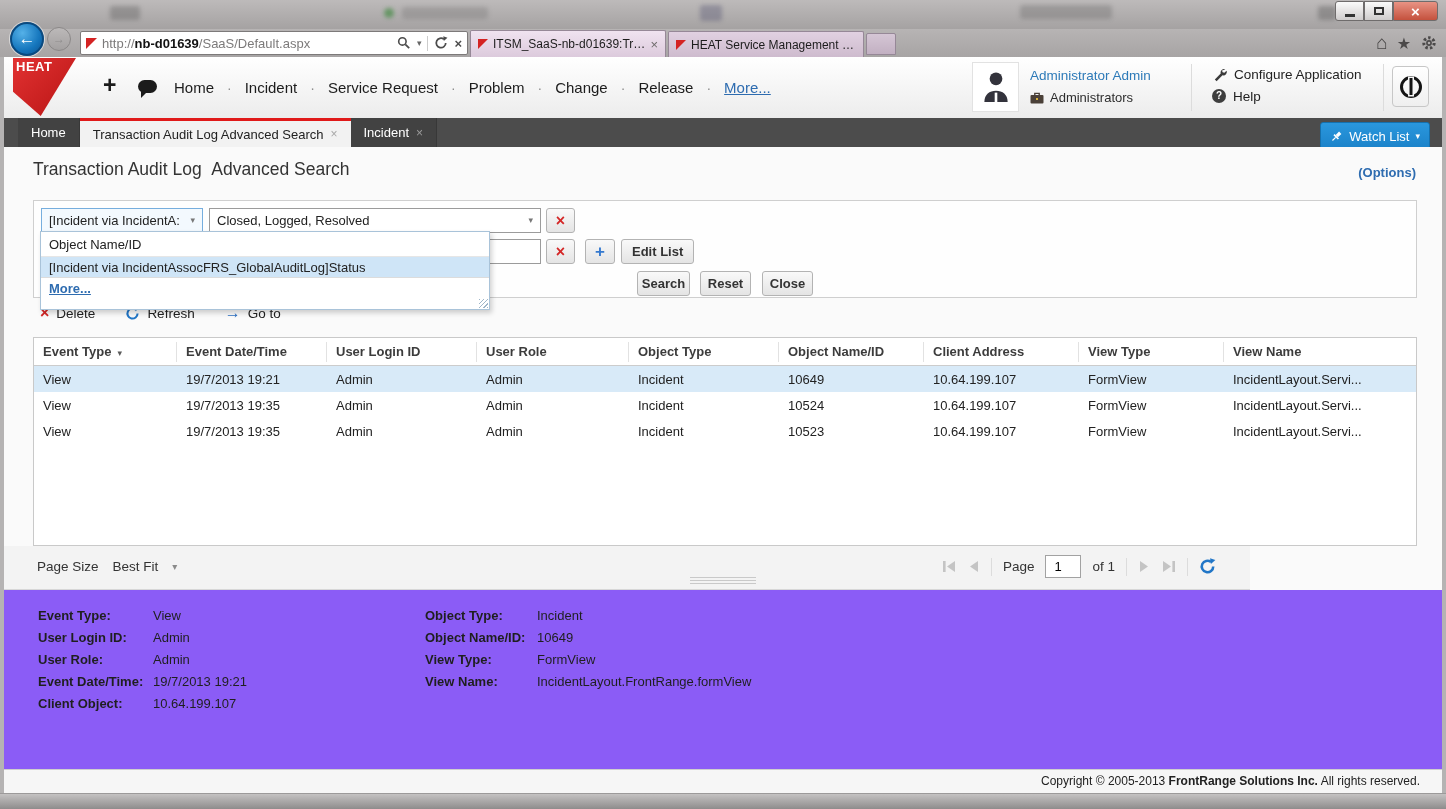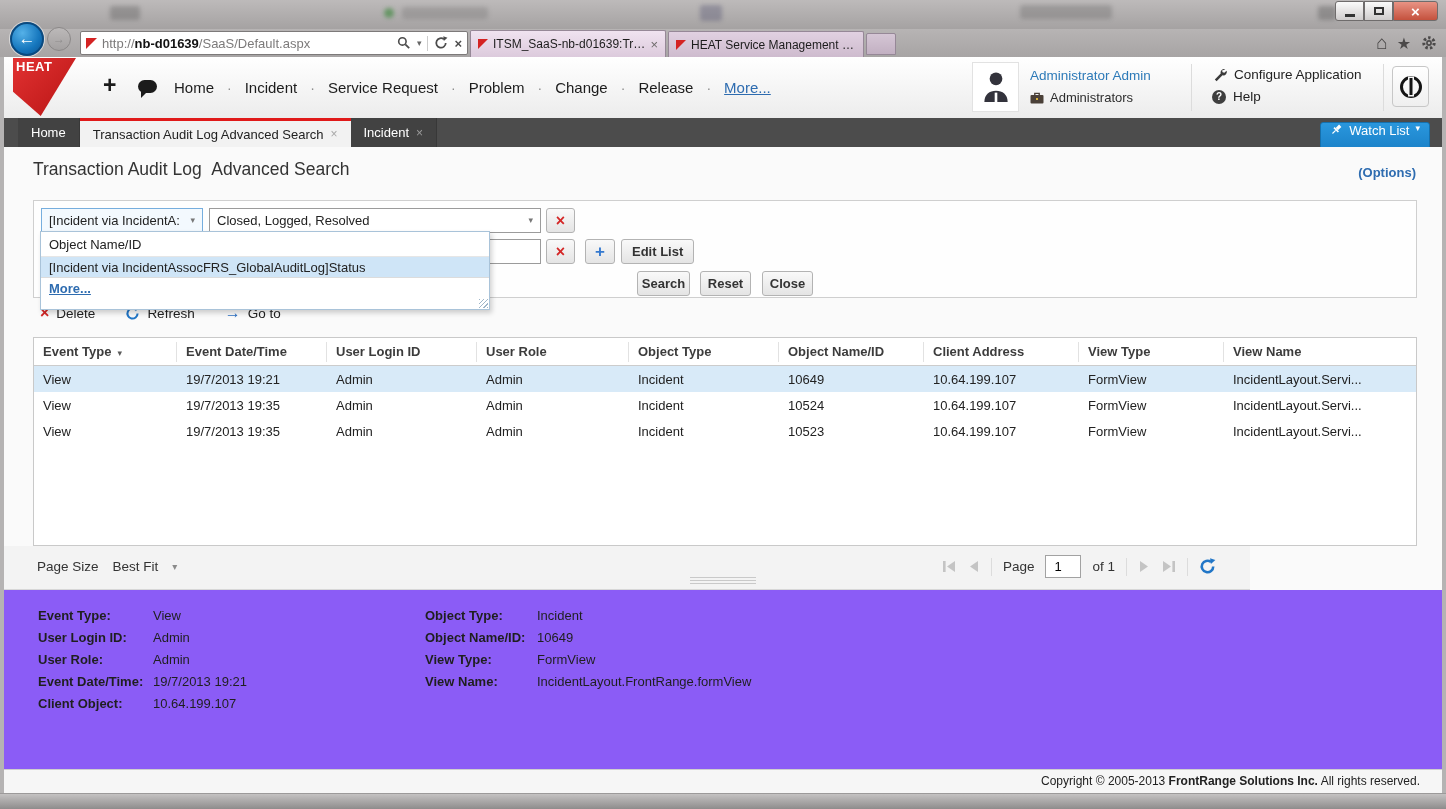--- a/index.html
+++ b/index.html
@@ -61,35 +61,35 @@
   .main-nav { position:absolute; left:170px; top:0; height:61px; display:flex; align-items:center; }
   .nav-item { font-size:15px; color:#1c1c1c; padding:0 4px; }
   .nav-dot { color:#8e8e8e; padding:0 9px; font-size:14px; }
   .nav-more { font-size:15px; color:#2e6cb0; text-decoration:underline; padding:0 4px; }
   .user-box { position:absolute; left:972px; top:5px; width:47px; height:50px; background:#fff; border:1px solid #e2e2e2; display:flex; align-items:center; justify-content:center; }
   .user-texts { position:absolute; left:1030px; top:11px; }
   .user-name { color:#2d7ab8; font-size:13.5px; margin-bottom:7px; }
   .user-role-row { display:flex; align-items:center; gap:6px; font-size:13px; color:#2d2d2d; }
   .hdr-vline { position:absolute; top:7px; width:1px; height:47px; background:#dcdcdc; }
   .config-block { position:absolute; left:1212px; top:10px; }
-  .cfg-row { display:flex; align-items:flex-end; gap:7px; font-size:13.5px; color:#222; margin-bottom:7px; }
+  .cfg-row { display:flex; align-items:flex-start; gap:7px; font-size:13.5px; color:#222; margin-bottom:7px; }
   .help-circle { width:14px; height:14px; border-radius:50%; background:#3e3e3e; color:#fff; font-size:10px; font-weight:bold; text-align:center; line-height:14px; }
   .power-btn { position:absolute; left:1392px; top:9px; width:37px; height:41px; border:1px solid #c7c7c7; border-radius:4px;
     background:linear-gradient(#fff,#efefef); display:flex; align-items:center; justify-content:center; }
   .power-glyph { position:relative; width:22px; height:22px; border:3px solid #141414; border-radius:50%; }
   .power-glyph:after { content:""; position:absolute; left:50%; top:-1px; transform:translateX(-50%); width:3px; height:17px; background:#141414; box-shadow:0 0 0 1.5px #f5f5f5; }
 
   
   .tabstrip { position:absolute; left:0; top:118px; width:1446px; height:29px; background:#4c4c4c; }
   .ts-row { display:flex; margin-left:18px; height:29px; }
   .ts-tab { display:flex; align-items:center; gap:7px; padding:0 13px; font-size:13px; color:#fff; background:#424242; border-right:1px solid #383838; }
   .ts-tab.active { background:#f2f2f2; color:#222; border-top:3px solid #e01a1a; border-right:none; }
   .ts-close { color:#9b9b9b; font-size:12px; }
   .ts-tab.active .ts-close { color:#a8a8a8; }
-  .watch-btn { position:absolute; right:16px; top:4px; height:28px; display:flex; align-items:flex-start; gap:6px; padding:0 9px;
+  .watch-btn { position:absolute; right:16px; top:4px; height:28px; display:flex; align-items:center; gap:6px; padding:0 9px;
     background:linear-gradient(#2a97dd,#1b82c9); border:1px solid #1570ad; border-radius:3px; color:#fff; font-size:13px; }
 
   
   .content { position:absolute; left:0; top:147px; width:1446px; height:622px; background:#fafafa; }
   .page-title { position:absolute; left:33px; top:12px; font-size:17.5px; color:#333; }
   .options-link { position:absolute; right:30px; top:18px; font-size:13px; color:#2e6cb0;font-weight:bold; }
 
   .search-panel { position:absolute; left:33px; top:53px; width:1384px; height:98px; background:#fefefe; border:1px solid #cfcfcf; }
   .dd { position:absolute; height:25px; background:#fff; border:1px solid #9b9b9b; font-size:13px; color:#222; line-height:23px; padding-left:7px; }
   .dd .dd-caret { position:absolute; right:7px; top:0; color:#777; font-size:9px; }

